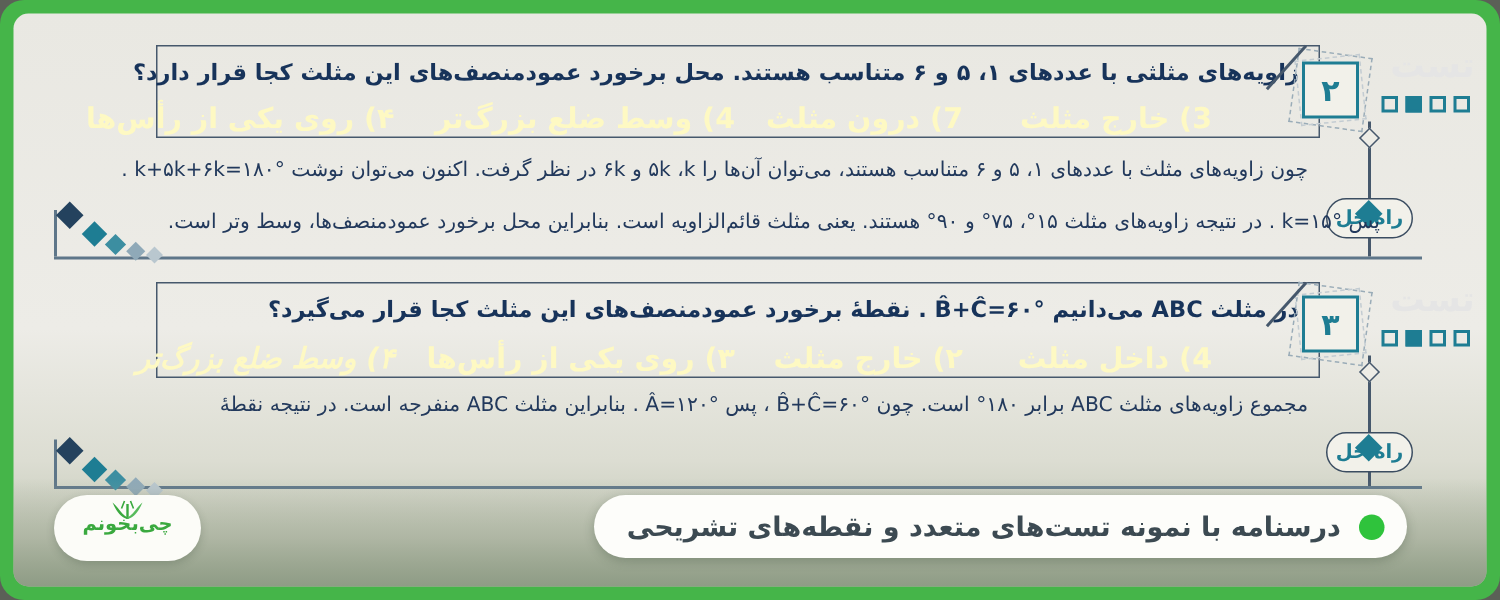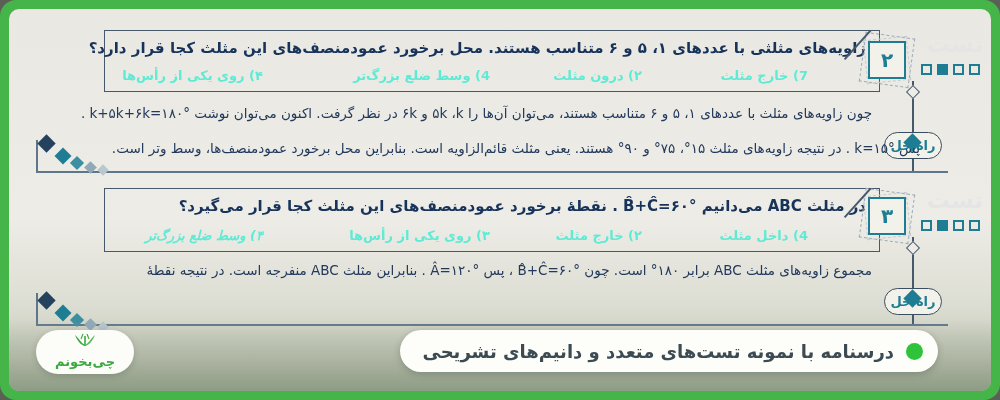--- a/index.html
+++ b/index.html
@@ -12,21 +12,21 @@
 
   
   .qbox { position:absolute; border:1.6px solid #46586c; }
   .qbox.b1 { left:104px; top:30px;  width:776px; height:62px; }
   .qbox.b2 { left:104px; top:188px; width:776px; height:64px; }
   .qtext { position:absolute; direction:rtl; white-space:nowrap; text-align:right;
            font-weight:bold; font-size:15px; color:#17335a; }
   .qt1 { right:134px; top:39px; }
   .qt2 { right:134px; top:197px; }
   .opt { position:absolute; direction:rtl; white-space:nowrap;
-         font-weight:bold; font-size:13px; color:#5eead4; }
+         font-weight:bold; font-size:19px; color:#fef9c3; }
 
   
   .rail-label { position:absolute; left:912px; width:86px; text-align:center;
                 color:#e5e5e5; font-weight:bold; font-size:23px; letter-spacing:1px; }
   .rl1 { top:31px; } .rl2 { top:187px; }
   .squares { position:absolute; left:921px; display:flex; gap:5px; direction:ltr; }
   .sqr1 { top:64px; } .sqr2 { top:220px; }
   .sq { width:11px; height:11px; border:2.2px solid #1e7d93; }
   .sq.filled { background:#1e7d93; }
   .badge { position:absolute; width:42px; height:42px; }
@@ -71,35 +71,35 @@
           border-radius:0 0 10px 10px;
           background:linear-gradient(180deg,rgba(169,177,158,0) 0%,rgba(163,172,152,.65) 55%,#8e9c85 100%); }
   .banner { position:absolute; right:62px; top:330px; height:42px; z-index:6;
             display:inline-flex; align-items:center; gap:12px; direction:rtl;
             background:#fdfdfa; border-radius:21px; padding:0 15px 0 22px;
             box-shadow:0 2px 7px rgba(40,60,40,.28); }
   .banner .dot { width:17px; height:17px; border-radius:50%; background:#2fc33c; flex:0 0 auto; }
   .banner .txt { font-size:18px; font-weight:bold; color:#3c4a52; white-space:nowrap; }
   .logo { position:absolute; left:36px; top:330px; width:98px; height:44px; z-index:6;
           background:#fcfcf8; border-radius:22px; box-shadow:0 2px 6px rgba(40,60,40,.22);
-          display:flex; align-items:flex-end; justify-content:center; padding-bottom:5px; }
+          display:flex; align-items:center; justify-content:center; padding-bottom:5px; }
   .logo .txt { font-size:13px; font-weight:bold; color:#3aa93f; direction:rtl; }
   .logo svg { position:absolute; top:3px; left:50%; transform:translateX(-50%); }
 </style>
 </head>
 <body>
 
 <div class="stage">
   <div class="frame"></div>
   <div class="paper"></div>
 
   <div class="qbox b1"></div>
   <div class="qtext qt1">زاویه‌های مثلثی با عددهای ۱، ۵ و ۶ متناسب هستند. محل برخورد عمودمنصف‌های این مثلث کجا قرار دارد؟</div>
-  <span class="opt" style="right:192px; top:68px;">7) خارج مثلث</span>
-  <span class="opt" style="right:358px; top:68px;">۲) درون مثلث</span>
+  <span class="opt" style="right:192px; top:68px;">3) خارج مثلث</span>
+  <span class="opt" style="right:358px; top:68px;">7) درون مثلث</span>
   <span class="opt" style="right:510px; top:68px;">4) وسط ضلع بزرگ‌تر</span>
   <span class="opt" style="right:737px; top:68px;">۴) روی یکی از رأس‌ها</span>
 
   <div class="rail-label rl1">تست</div>
   <div class="squares sqr1">
       <span class="sq outline"></span>
       <span class="sq filled"></span>
       <span class="sq outline"></span>
       <span class="sq outline"></span>
     </div>
@@ -157,21 +157,21 @@
   <span class="dia" style="left:40px;top:294px;width:13px;height:13px;background:#24425e;"></span>
   <span class="dia" style="left:57px;top:307px;width:12px;height:12px;background:#1e7d93;"></span>
   <span class="dia" style="left:72px;top:315px;width:10px;height:10px;background:#3c8ea1;"></span>
   <span class="dia" style="left:86px;top:320px;width:9px;height:9px;background:#8fa9b8;"></span>
   <span class="dia" style="left:99px;top:323px;width:8px;height:8px;background:#b9c7cf;"></span>
 
   <div class="fade"></div>
 
   <div class="banner">
     <span class="dot"></span>
-    <span class="txt">درسنامه با نمونه تست‌های متعدد و دانیم‌های تشریحی</span>
+    <span class="txt">درسنامه با نمونه تست‌های متعدد و نقطه‌های تشریحی</span>
   </div>
 
   <div class="logo">
     <svg width="26" height="15" viewBox="0 0 26 15">
       <path d="M13 13 L13 3" stroke="#3aa93f" stroke-width="1.6" fill="none"></path>
       <path d="M13 12 C9 10 6 4 3 2 C6 9 9 12 13 13 Z" fill="#3aa93f"></path>
       <path d="M13 12 C17 10 20 4 23 2 C20 9 17 12 13 13 Z" fill="#57bb5c"></path>
       <path d="M9 6 L11 1 M17 6 L15 1" stroke="#3aa93f" stroke-width="1.1" fill="none"></path>
     </svg>
     <span class="txt">چی‌بخونم</span>

